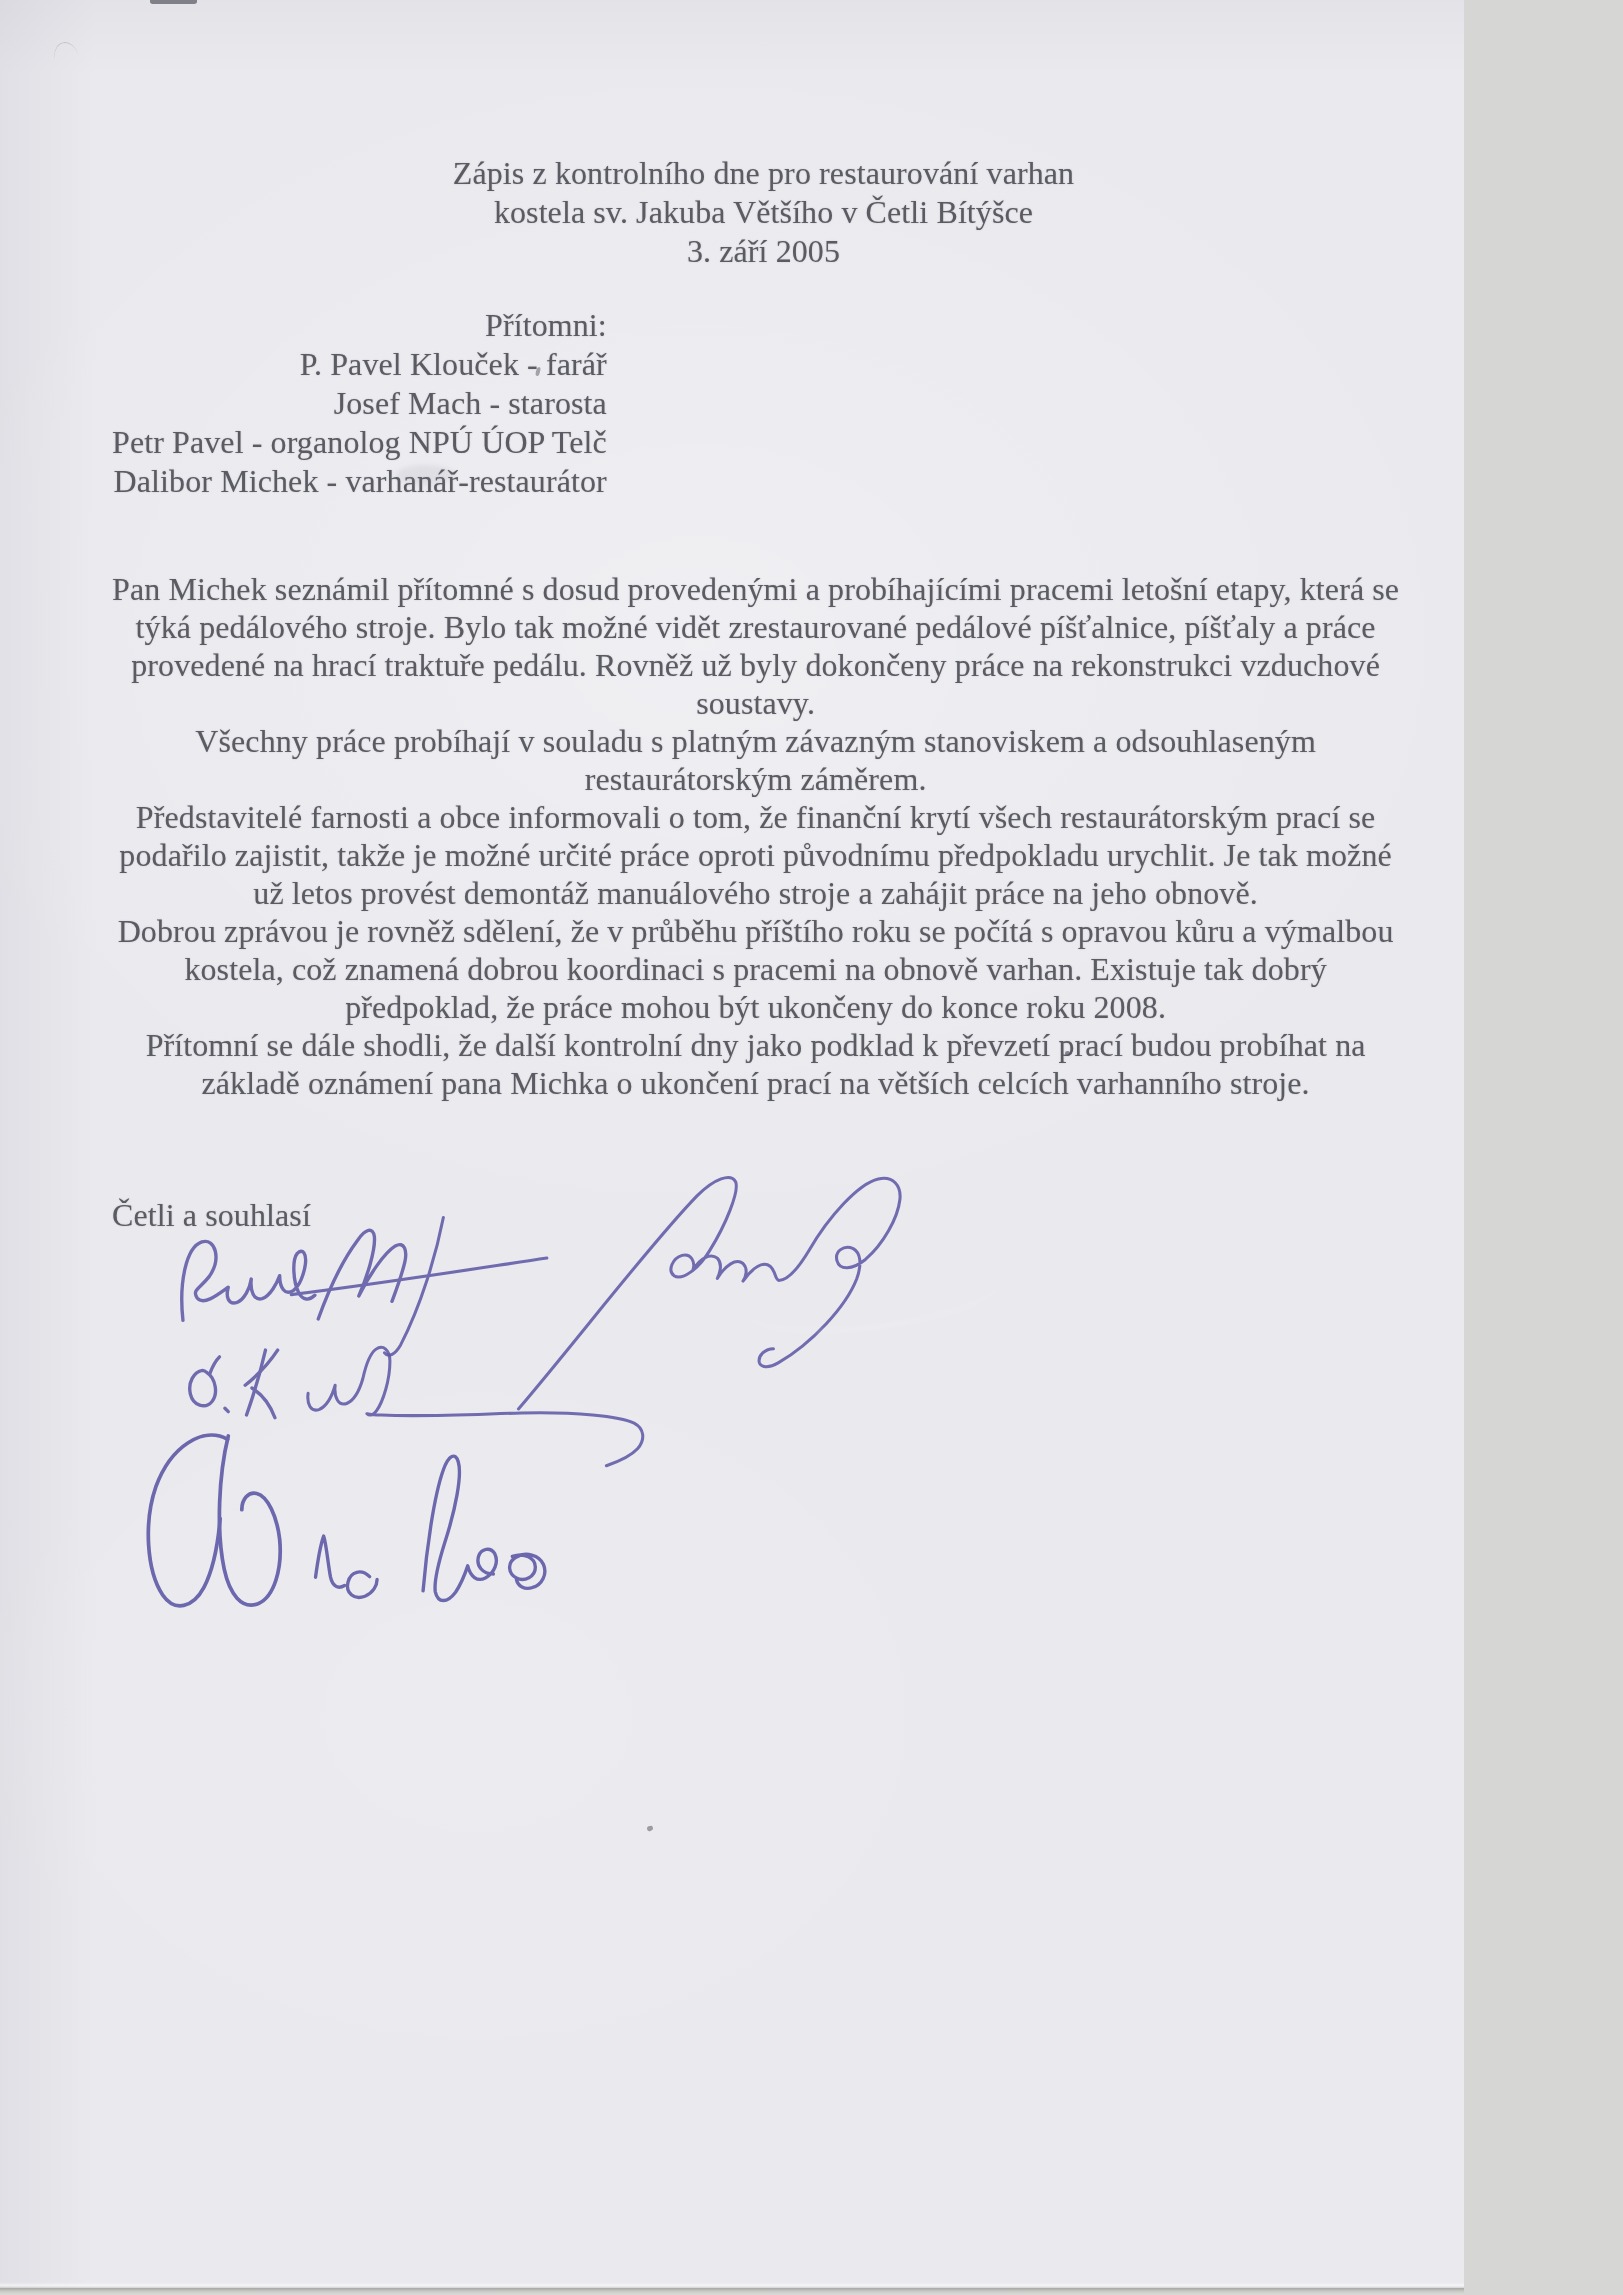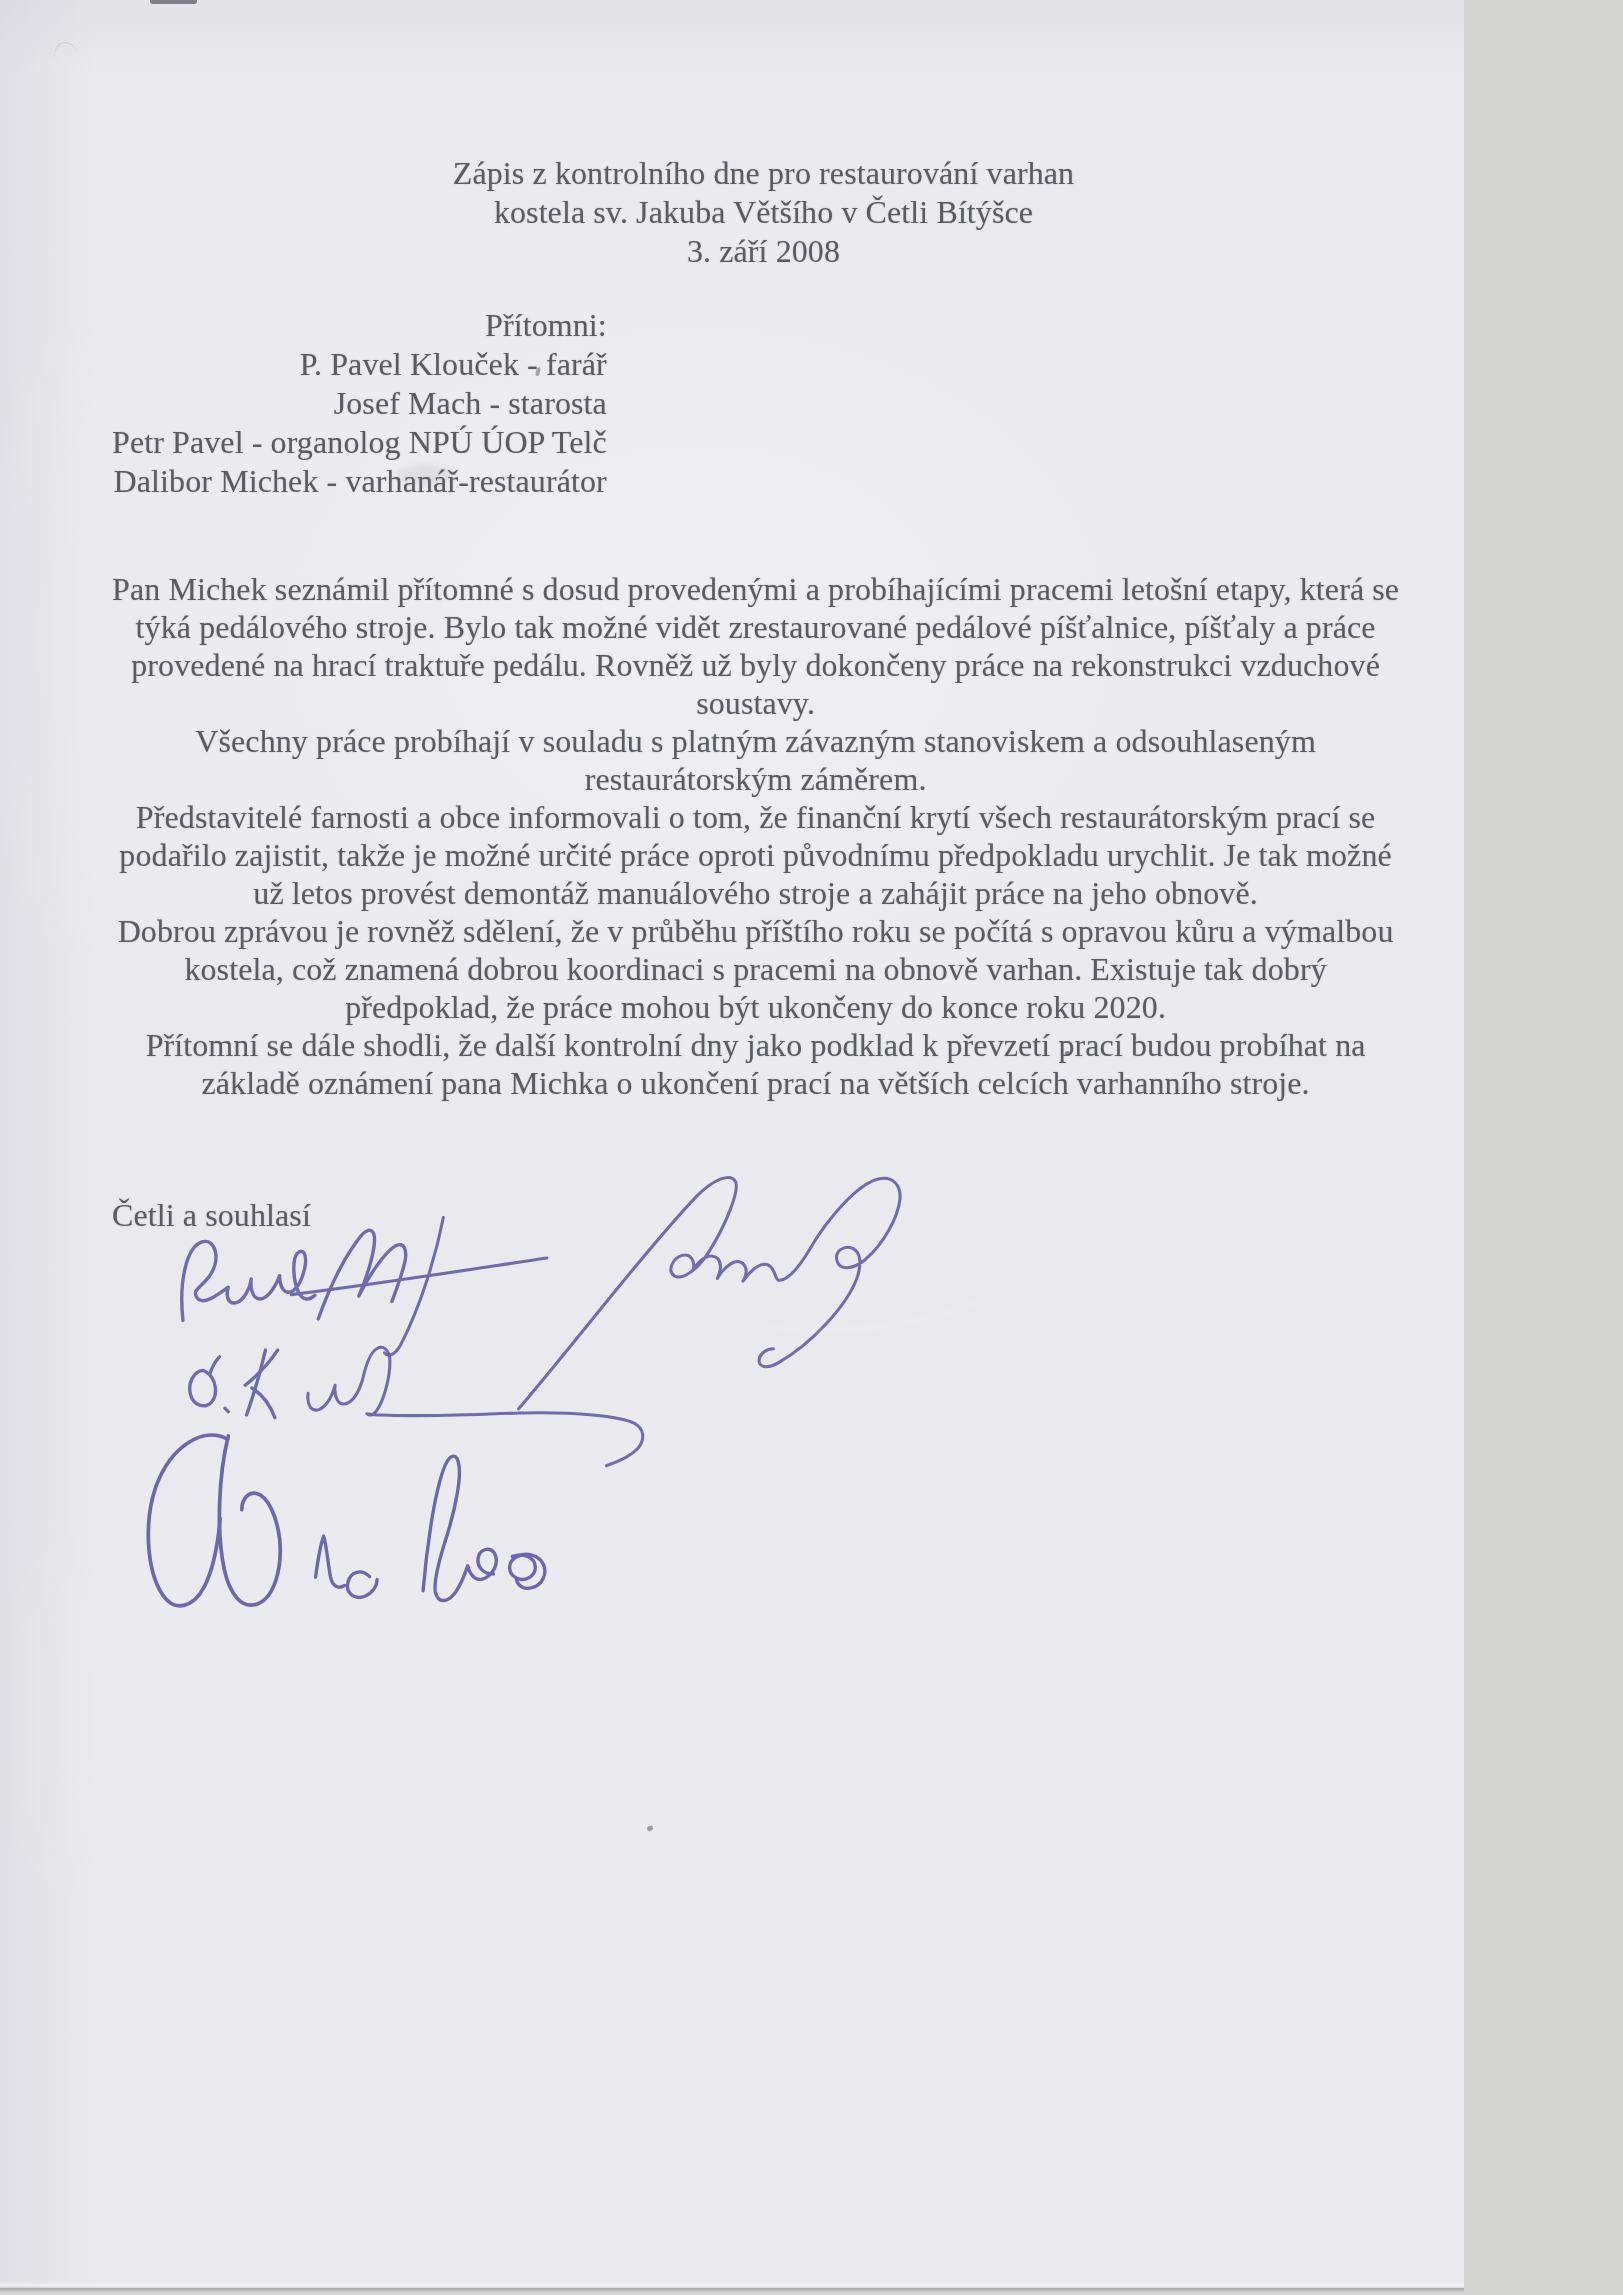--- a/index.html
+++ b/index.html
@@ -55,21 +55,21 @@
 </head>
 <body>
 
 <div class="scan">
 
   <div class="paper">
 
     <div class="typed title-block">
       <div>Zápis z kontrolního dne pro restaurování varhan</div>
       <div>kostela sv. Jakuba Většího v Četli Bítýšce</div>
-      <div>3. září 2008</div>
+      <div>3. září 2005</div>
     </div>
 
     <div class="typed attendees-block">
       <div>Přítomni:</div>
       <div>P. Pavel Klouček - farář</div>
       <div>Josef Mach - starosta</div>
       <div>Petr Pavel - organolog NPÚ ÚOP Telč</div>
       <div>Dalibor Michek - varhanář-restaurátor</div>
     </div>
 
@@ -78,21 +78,21 @@
       <div>týká pedálového stroje. Bylo tak možné vidět zrestaurované pedálové píšťalnice, píšťaly a práce</div>
       <div>provedené na hrací traktuře pedálu. Rovněž už byly dokončeny práce na rekonstrukci vzduchové</div>
       <div>soustavy.</div>
       <div>Všechny práce probíhají v souladu s platným závazným stanoviskem a odsouhlaseným</div>
       <div>restaurátorským záměrem.</div>
       <div>Představitelé farnosti a obce informovali o tom, že finanční krytí všech restaurátorským prací se</div>
       <div>podařilo zajistit, takže je možné určité práce oproti původnímu předpokladu urychlit. Je tak možné</div>
       <div>už letos provést demontáž manuálového stroje a zahájit práce na jeho obnově.</div>
       <div>Dobrou zprávou je rovněž sdělení, že v průběhu příštího roku se počítá s opravou kůru a výmalbou</div>
       <div>kostela, což znamená dobrou koordinaci s pracemi na obnově varhan. Existuje tak dobrý</div>
-      <div>předpoklad, že práce mohou být ukončeny do konce roku 2020.</div>
+      <div>předpoklad, že práce mohou být ukončeny do konce roku 2008.</div>
       <div>Přítomní se dále shodli, že další kontrolní dny jako podklad k převzetí prací budou probíhat na</div>
       <div>základě oznámení pana Michka o ukončení prací na větších celcích varhanního stroje.</div>
     </div>
 
     <div class="typed closing-block">Četli a souhlasí</div>
 
     <svg class="sig-layer" width="1624" height="2295" viewBox="0 0 2400 3393">
 
       <g stroke="#5f5aa6" opacity="0.88">
         <path stroke-width="5" d="M270,1952 C264,1898 274,1844 298,1836 C318,1830 327,1861 309,1887 C295,1905 283,1907 291,1919 C301,1931 323,1913 337,1903 C333,1917 337,1929 349,1926 C361,1922 369,1904 371,1891 C369,1909 375,1923 387,1920 C399,1916 409,1897 413,1886 C413,1904 421,1916 433,1908 C443,1901 449,1883 451,1869 C453,1853 447,1845 439,1853 C431,1863 433,1895 441,1911 C447,1923 457,1923 465,1915"></path>

